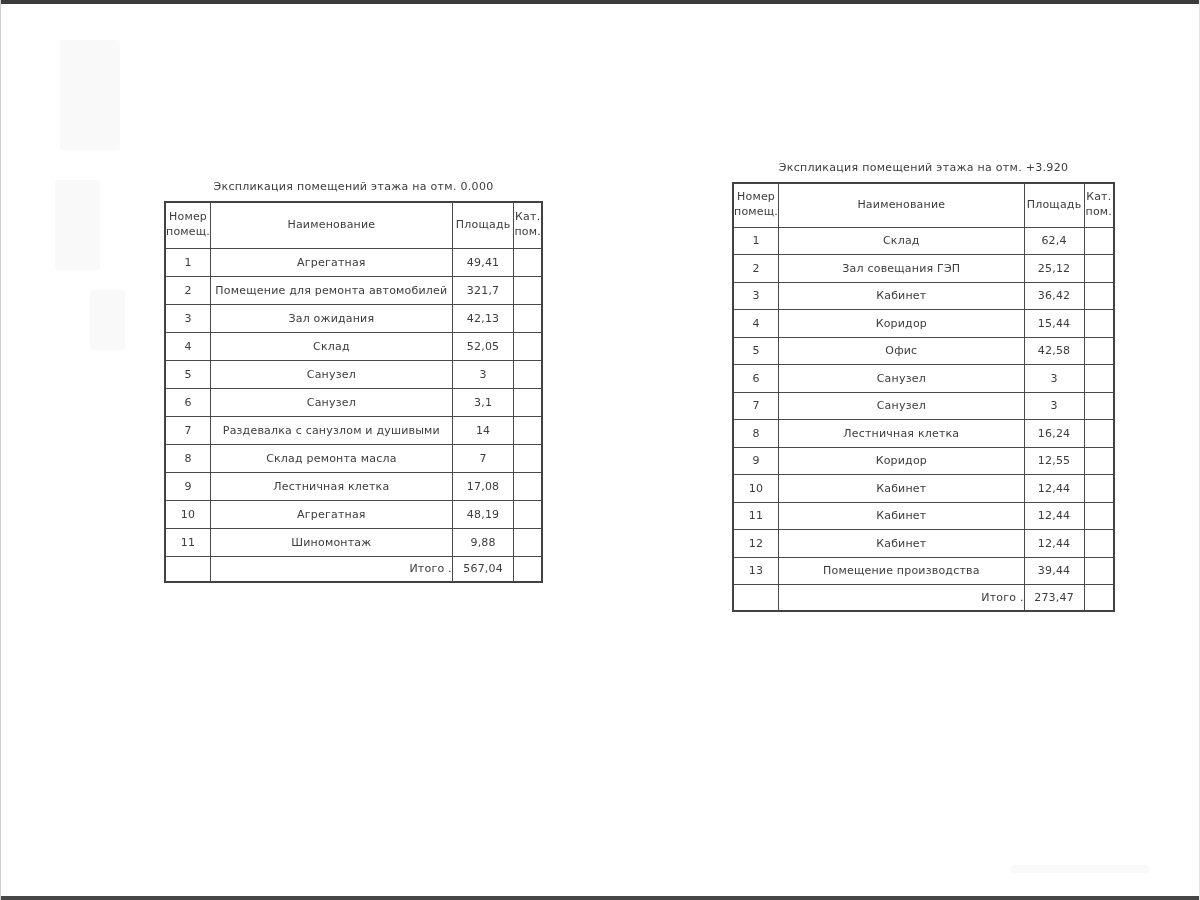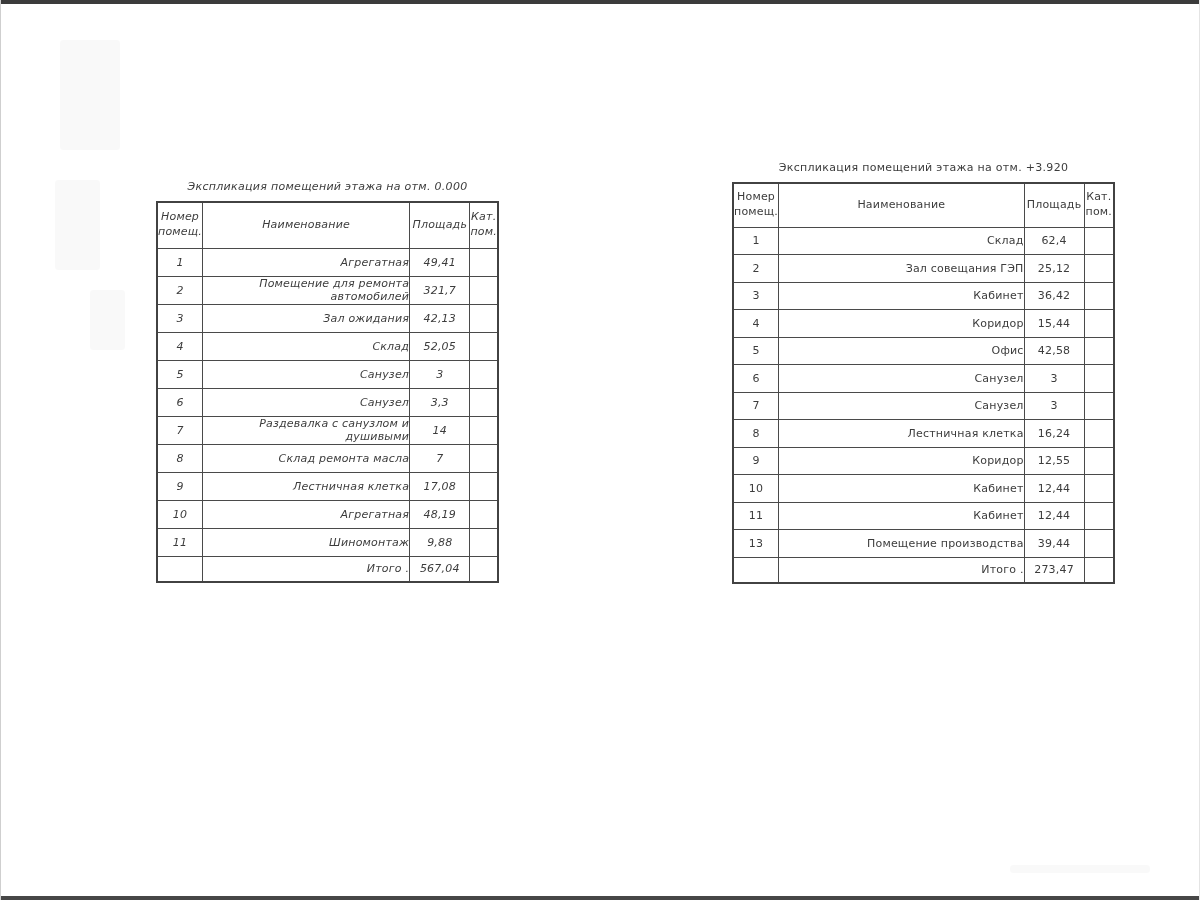--- a/index.html
+++ b/index.html
@@ -44,21 +44,21 @@
     overflow: hidden;
     vertical-align: middle;
     color: #3c3c3c;
   }
   table.explication th {
     white-space: pre-line;
     text-align: center;
     line-height: 1.35;
   }
   td.col-number, td.col-area, td.col-category { text-align: center; }
-  td.col-name { text-align: right; padding-left: 9px; }
+  td.col-name { text-align: center; padding-left: 9px; }
   td.total-label { text-align: right; padding-right: 12px; }
 
   .t0 thead tr { height: 46px; }
   .t0 tbody tr { height: 28px; }
   .t1 thead tr { height: 44px; }
   .t1 tbody tr { height: 27.5px; }
   .t0 tbody tr.total-row, .t1 tbody tr.total-row { height: 26px; }
 </style>
 </head>
 <body>
@@ -67,21 +67,21 @@
   <div class="edge top"></div>
   <div class="edge bottom"></div>
   <div class="edge left"></div>
   <div class="edge right"></div>
 
   <div class="noise" style="left:60px;  top:40px;  width:60px; height:110px;"></div>
   <div class="noise" style="left:55px;  top:180px; width:45px; height:90px;"></div>
   <div class="noise" style="left:90px;  top:290px; width:35px; height:60px;"></div>
   <div class="noise" style="left:1010px; top:865px; width:140px; height:8px;"></div>
 
-  <section class="table-block t0" style="left:156px; top:180px; width:343px;font-style:italic;">
+  <section class="table-block t0" style="left:164px; top:180px; width:379px;">
     <h2 class="table-title">Экспликация помещений этажа на отм. 0.000</h2>
     <table class="explication">
       <colgroup>
         <col style="width:45px;">
         <col style="width:248px;">
         <col style="width:62px;">
         <col style="width:26px;">
       </colgroup>
       <thead>
         <tr>
@@ -120,21 +120,21 @@
           </tr>
           <tr>
             <td class="col-number">5</td>
             <td class="col-name">Санузел</td>
             <td class="col-area">3</td>
             <td class="col-category"></td>
           </tr>
           <tr>
             <td class="col-number">6</td>
             <td class="col-name">Санузел</td>
-            <td class="col-area">3,3</td>
+            <td class="col-area">3,1</td>
             <td class="col-category"></td>
           </tr>
           <tr>
             <td class="col-number">7</td>
             <td class="col-name">Раздевалка с санузлом и душивыми</td>
             <td class="col-area">14</td>
             <td class="col-category"></td>
           </tr>
           <tr>
             <td class="col-number">8</td>
@@ -250,20 +250,26 @@
             <td class="col-area">12,44</td>
             <td class="col-category"></td>
           </tr>
           <tr>
             <td class="col-number">11</td>
             <td class="col-name">Кабинет</td>
             <td class="col-area">12,44</td>
             <td class="col-category"></td>
           </tr>
           <tr>
+            <td class="col-number">12</td>
+            <td class="col-name">Кабинет</td>
+            <td class="col-area">12,44</td>
+            <td class="col-category"></td>
+          </tr>
+          <tr>
             <td class="col-number">13</td>
             <td class="col-name">Помещение производства</td>
             <td class="col-area">39,44</td>
             <td class="col-category"></td>
           </tr>
           <tr class="total-row">
             <td class="col-number"></td>
             <td class="col-name total-label">Итого .</td>
             <td class="col-area">273,47</td>
             <td class="col-category"></td>

